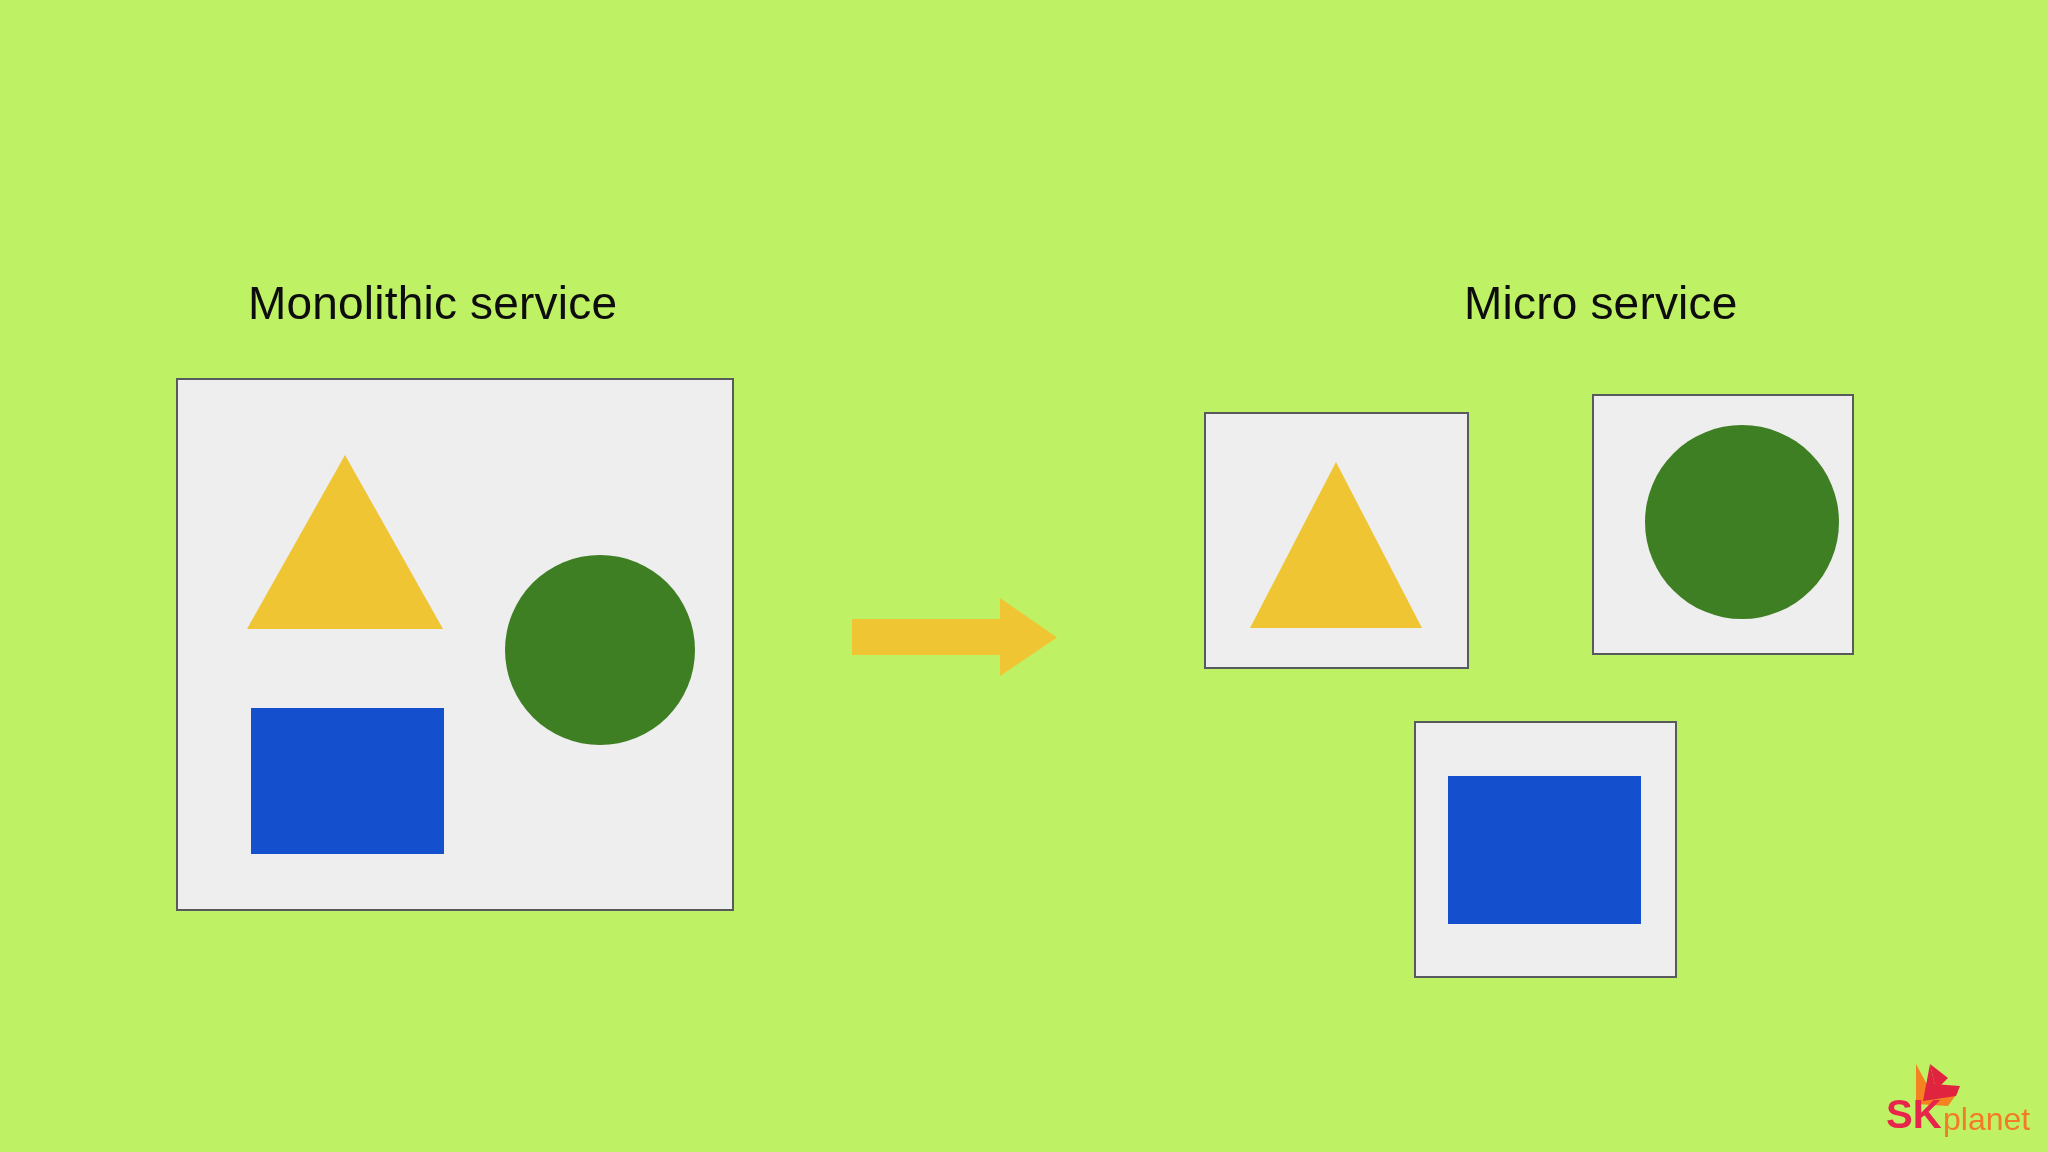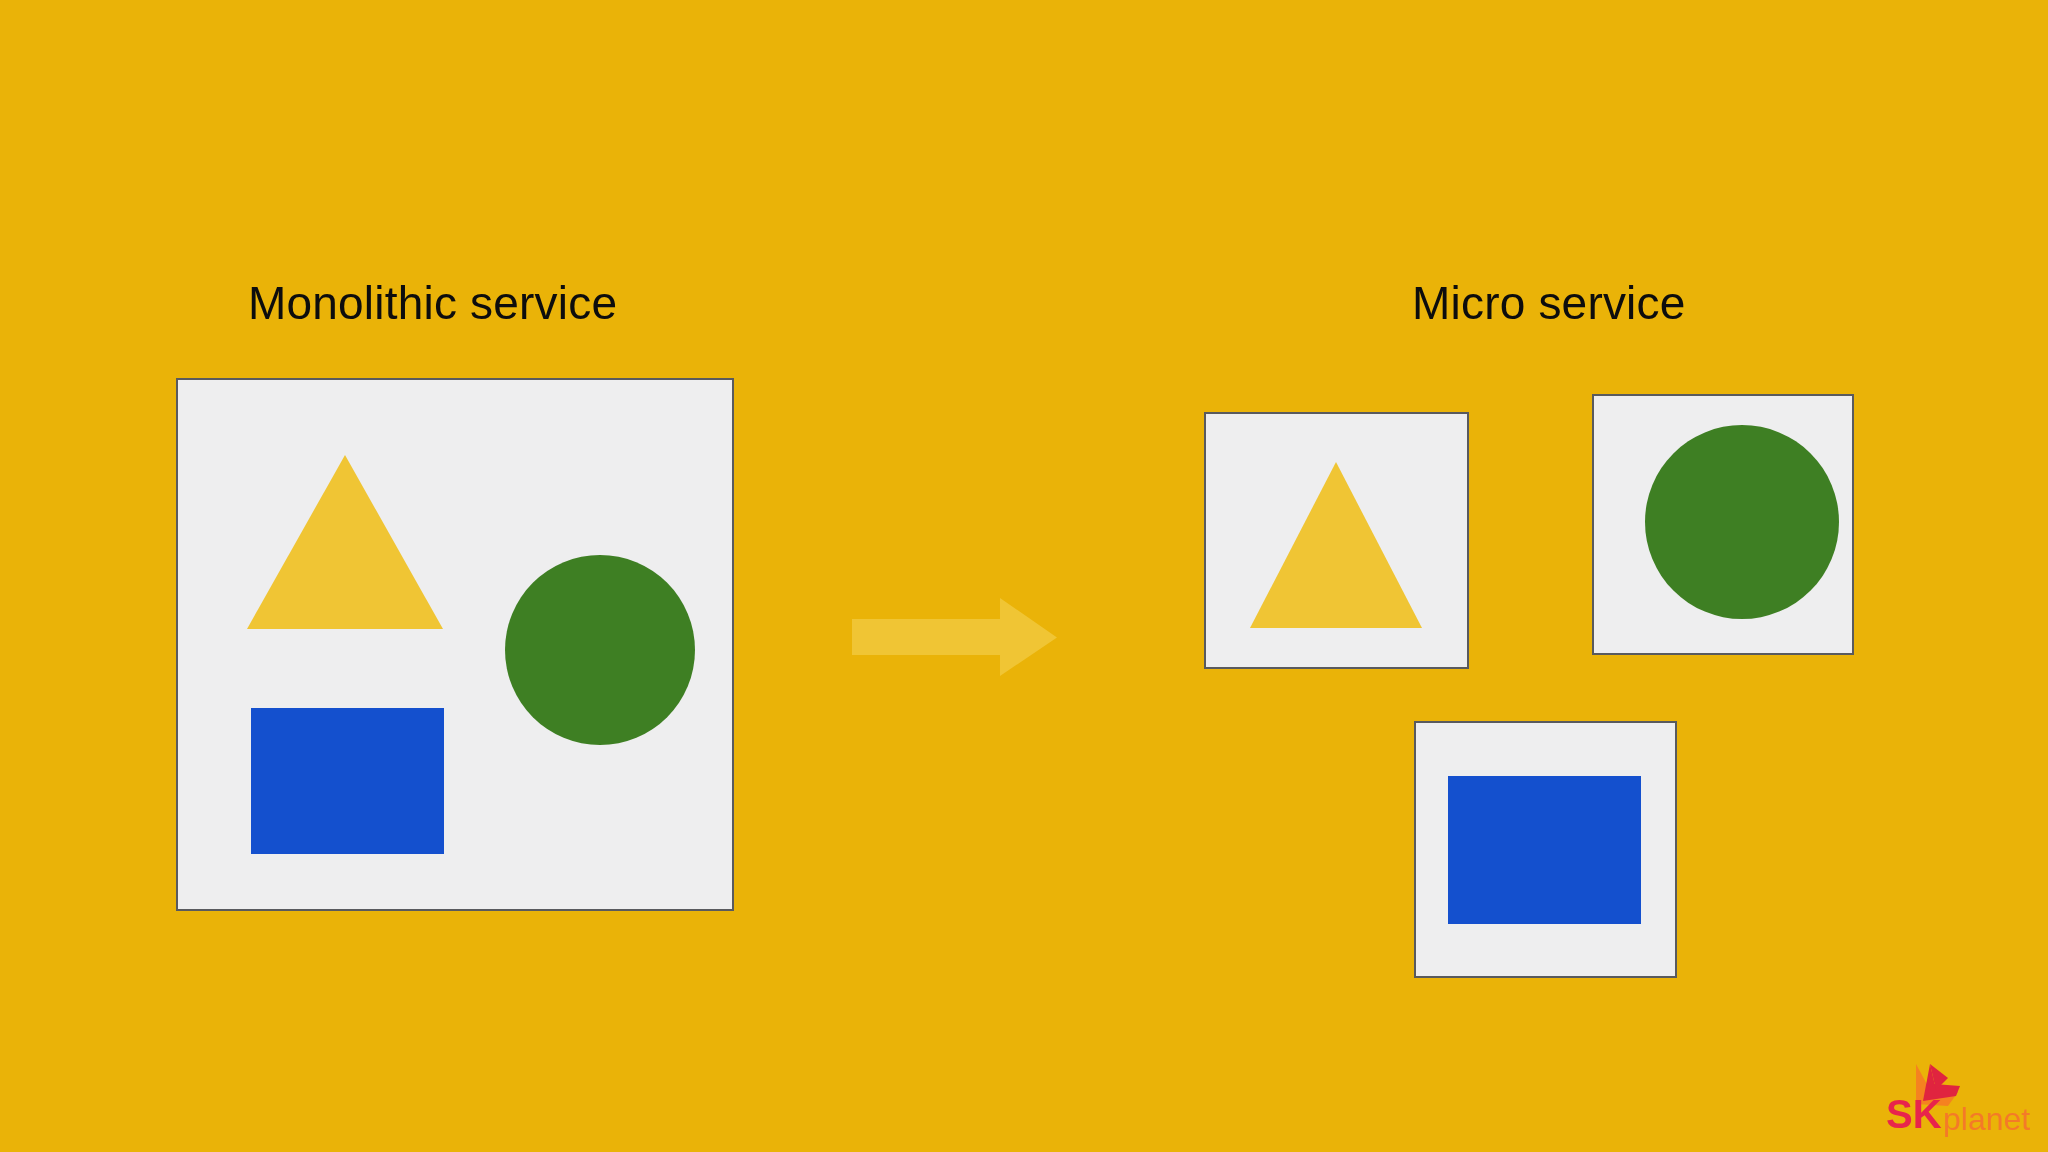--- a/index.html
+++ b/index.html
@@ -27,21 +27,21 @@
   .heading {
     position: absolute;
     font-size: 46px;
     font-weight: 400;
     color: #0d0d0d;
     letter-spacing: 0.2px;
     white-space: nowrap;
     line-height: 1;
   }
   #heading-monolithic { left: 248px; top: 280px; }
-  #heading-micro      { left: 1412px; top: 280px; }
+  #heading-micro      { left: 1464px; top: 280px; }
 
   
   .service-box {
     position: absolute;
     background: #eeeeef;
     border: 2px solid #595a5e;
     box-sizing: border-box;
   }
 
   #monolithic-box {
@@ -139,21 +139,21 @@
     position: absolute;
     left: 1886px;
     top: 1056px;
     width: 150px;
     height: 86px;
   }
 </style>
 </head>
 <body style="background: rgb(242, 242, 243);">
 
-<div id="slide" style="background: #eab308;">
+<div id="slide" style="background: #bef264;">
 
   <div class="heading" id="heading-monolithic">Monolithic service</div>
 
   <div class="service-box" id="monolithic-box" style="background: rgb(238, 238, 239); border-color: rgb(89, 90, 94);"></div>
 
   <div class="shape shape-triangle" id="mono-triangle" style="border-bottom-color: rgb(240, 197, 52);"></div>
 
   <div class="shape shape-circle" id="mono-circle" style="background-color: rgb(62, 127, 35);"></div>
 
   <div class="shape" id="mono-rect" style="background-color: rgb(20, 80, 206);"></div>

